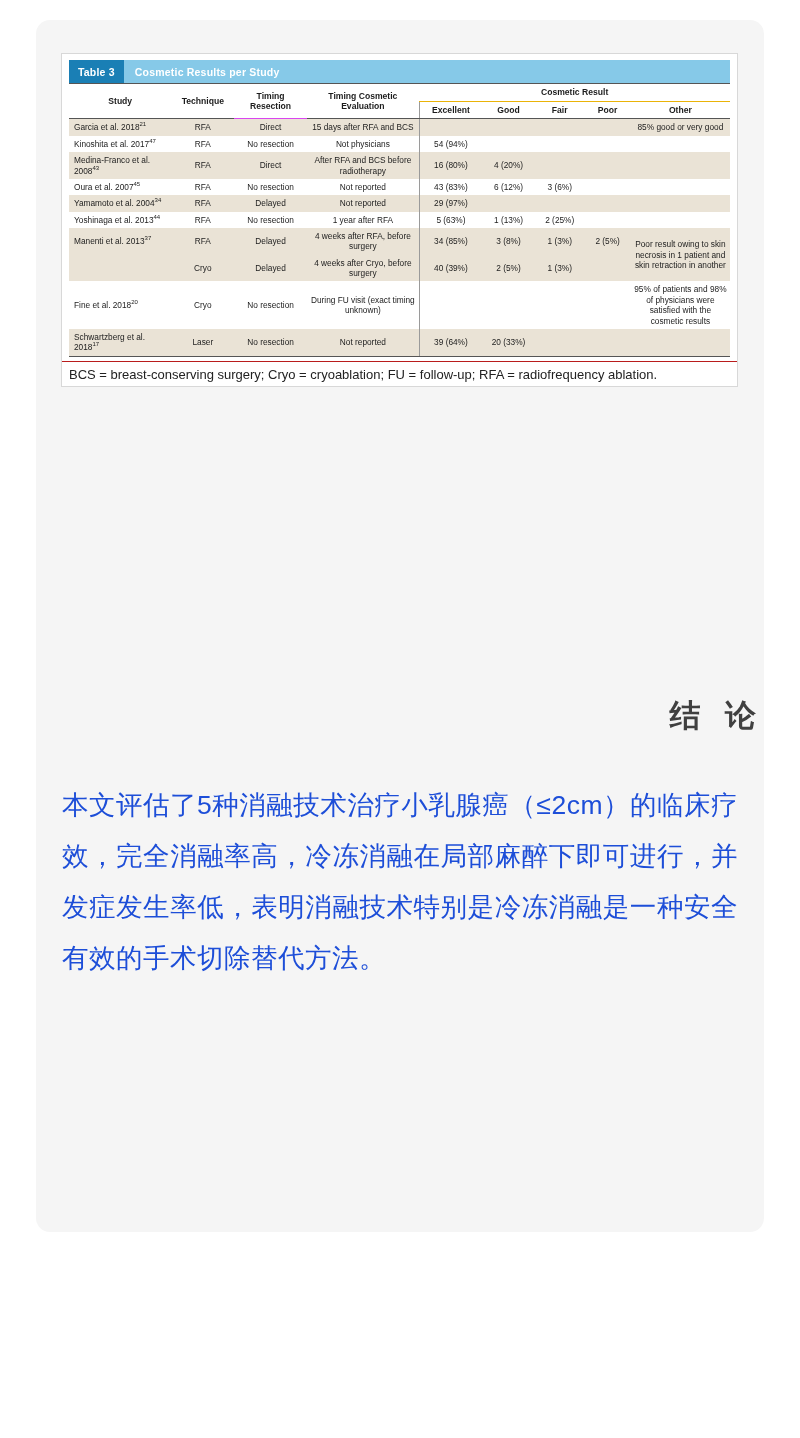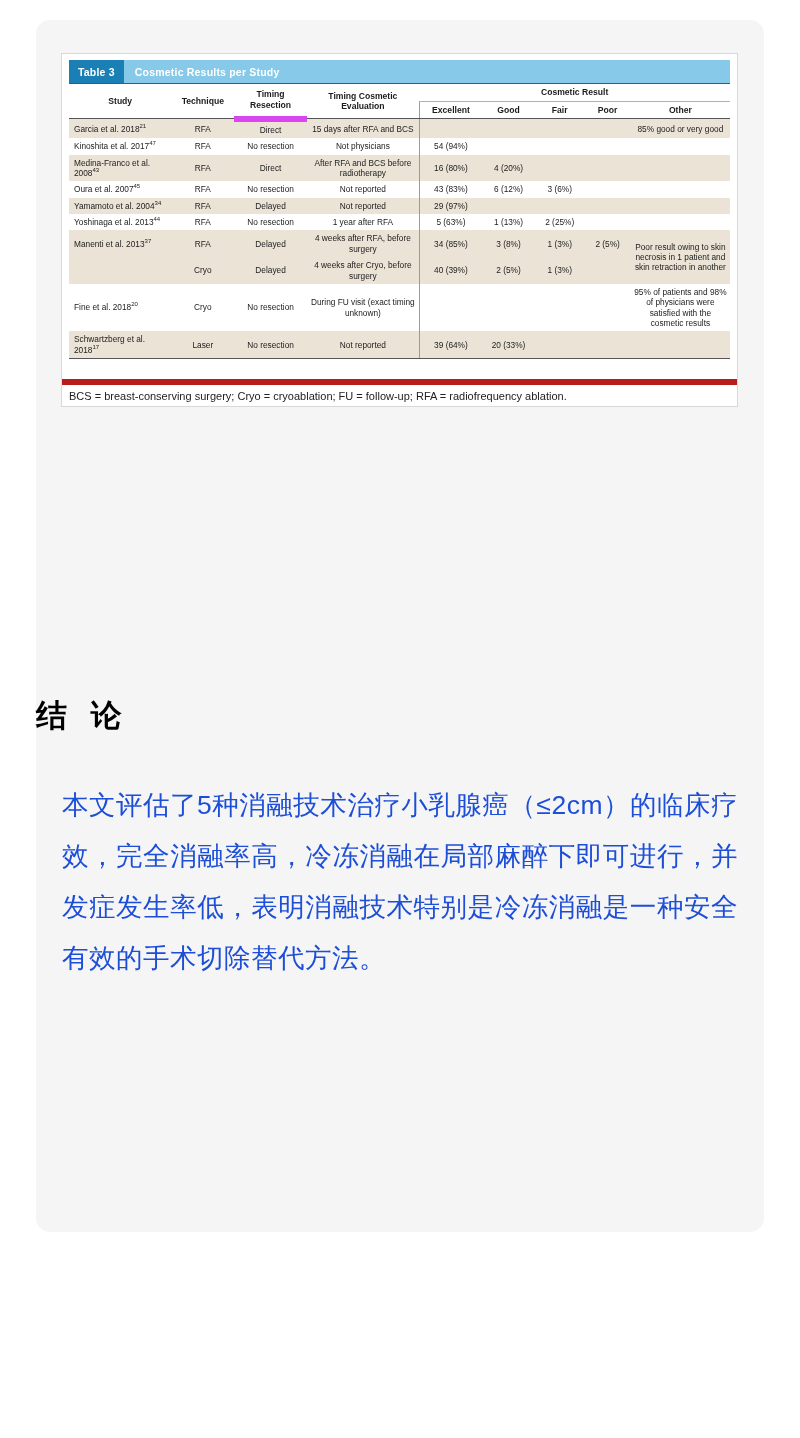--- a/index.html
+++ b/index.html
@@ -110,40 +110,40 @@
   }
   tbody tr.lastrow td {
     border-bottom: 1px solid #555;
   }
   sup {
     font-size: 6px;
     vertical-align: super;
     line-height: 0;
   }
   .footnote {
-    font-size: 11px;
+    font-size: 13px;
     color: #222;
     padding: 5px 6px 4px 7px;
-    border-top: 6px solid #b91c1c;
-    margin-top: 16px;
+    border-top: 1px solid #b91c1c;
+    margin-top: 0;
   }
   .vline-l { border-left: 1px solid #9a9a9a; }
 
   
   .concl-title {
     position: absolute;
     left: 0;
     top: 675px;
     width: 728px;
-    text-align: left;
-    color: #000000;
+    text-align: right;
+    color: #404040;
     font-size: 31px;
     font-weight: bold;
     letter-spacing: 8px;
-    font-family: Liberation Serif, serif;
+    font-family: Liberation Sans, sans-serif;
   }
   .concl-body {
     position: absolute;
     left: 26px;
     top: 760px;
     width: 676px;
     color: #1d4ed8;
     font-size: 26.5px;
     line-height: 1.92;
     letter-spacing: 0.5px;
@@ -173,21 +173,21 @@
             <col style="width:9.5%">
             <col style="width:8%">
             <col style="width:7.5%">
             <col style="width:7%">
             <col style="width:15%">
           </colgroup>
           <thead>
             <tr class="h1">
               <th rowspan="2" style="border-bottom:1px solid #555;">Study</th>
               <th rowspan="2" style="border-bottom:1px solid #555;">Technique</th>
-              <th rowspan="2" style="border-bottom:6px solid #d946ef;">Timing Resection</th>
+              <th rowspan="2" style="border-bottom:1px solid #d946ef;">Timing Resection</th>
               <th rowspan="2" style="border-bottom:1px solid #555;">Timing Cosmetic Evaluation</th>
               <th class="spanhead" colspan="5">Cosmetic Result</th>
             </tr>
             <tr class="h2">
               <th class="vline-l">Excellent</th>
               <th>Good</th>
               <th>Fair</th>
               <th>Poor</th>
               <th>Other</th>
             </tr>

